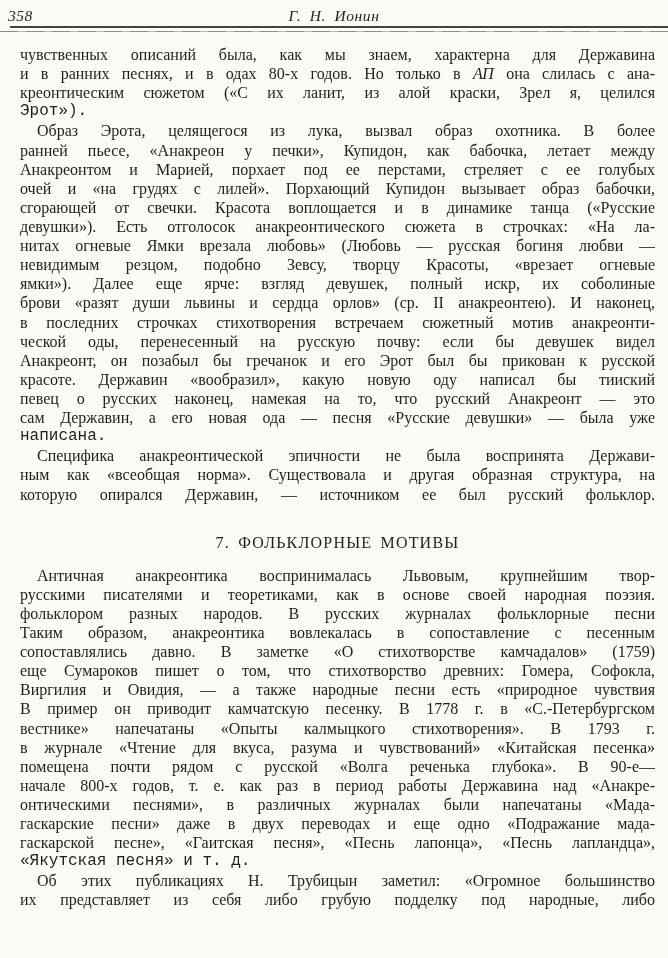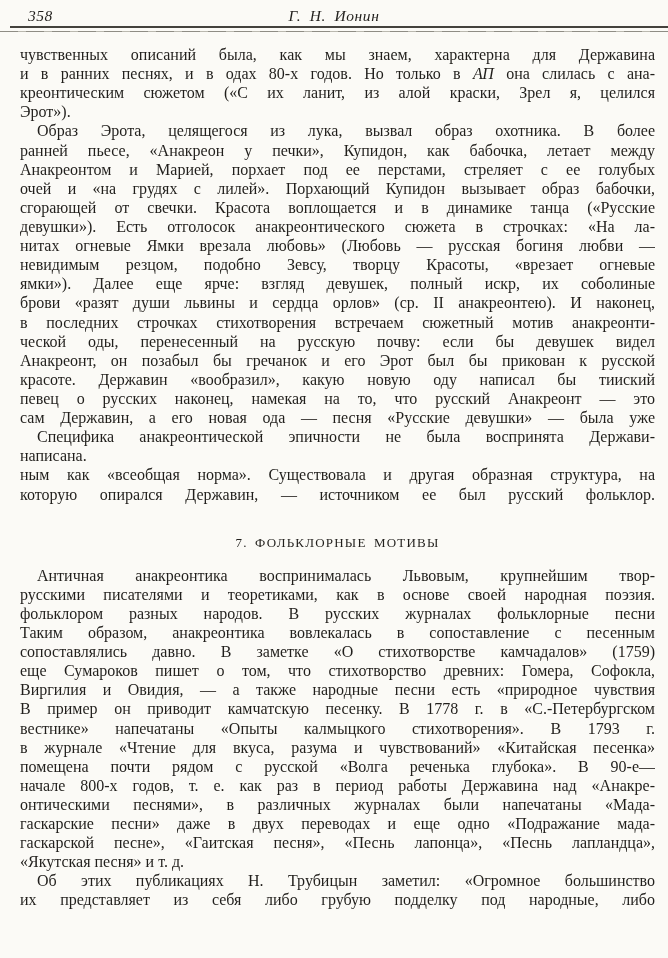--- a/index.html
+++ b/index.html
@@ -15,21 +15,21 @@
   }
   .pagehead {
     position: absolute;
     top: 7px; left: 0; right: 0;
     height: 20px;
     font-style: italic;
     font-size: 15.5px;
   }
   .pagenum {
     position: absolute;
-    left: 28px; top: 0;
+    left: 8px; top: 0;
     letter-spacing: 0.5px;
   }
   .runhead {
     position: absolute;
     left: 0; right: 0; top: 0;
     text-align: center;
     letter-spacing: 0.6px;
     word-spacing: 4px;
   }
   .rule1 {
@@ -52,27 +52,27 @@
   .ln {
     height: 19.12px;
     line-height: 19.12px;
     font-size: 16px;
     text-align: justify;
     overflow: hidden;
     white-space: normal;
   }
   .ln.j { text-align-last: justify; }
   .ln.j::after { content: ""; display: inline-block; width: 100%; }
-  .ln.last { text-align: right; text-align-last: left; }
+  .ln.last { text-align: right; text-align-last: left; font-family: Liberation Mono, monospace; }
   .ln.ind { text-indent: 17px; }
   .it { font-style: italic; }
   .section-heading {
     margin: 29px 0 13px;
     text-align: center;
-    font-size: 13px;
+    font-size: 16px;
     line-height: 20px;
     letter-spacing: 1.2px;
     word-spacing: 3px;
   }
 </style>
 </head>
 <body>
 
 <div class="page" style="--paper: #fbfaf6; --ink: #211f1c;">
   <div class="pagehead">
@@ -95,22 +95,22 @@
       <div class="ln j">нитах огневые Ямки врезала любовь» (Любовь — русская богиня любви —</div>
       <div class="ln j">невидимым резцом, подобно Зевсу, творцу Красоты, «врезает огневые</div>
       <div class="ln j">ямки»). Далее еще ярче: взгляд девушек, полный искр, их соболиные</div>
       <div class="ln j">брови «разят души львины и сердца орлов» (ср. II анакреонтею). И наконец,</div>
       <div class="ln j">в последних строчках стихотворения встречаем сюжетный мотив анакреонти-</div>
       <div class="ln j">ческой оды, перенесенный на русскую почву: если бы девушек видел</div>
       <div class="ln j">Анакреонт, он позабыл бы гречанок и его Эрот был бы прикован к русской</div>
       <div class="ln j">красоте. Державин «вообразил», какую новую оду написал бы тииский</div>
       <div class="ln j">певец о русских наконец, намекая на то, что русский Анакреонт — это</div>
       <div class="ln j">сам Державин, а его новая ода — песня «Русские девушки» — была уже</div>
+      <div class="ln last">написана.</div>
       <div class="ln j ind">Специфика анакреонтической эпичности не была воспринята Держави-</div>
-      <div class="ln last">написана.</div>
       <div class="ln j">ным как «всеобщая норма». Существовала и другая образная структура, на</div>
       <div class="ln j">которую опирался Державин, — источником ее был русский фольклор.</div>
       <div class="section-heading">7. ФОЛЬКЛОРНЫЕ МОТИВЫ</div>
       <div class="ln j ind">Античная анакреонтика воспринималась Львовым, крупнейшим твор-</div>
       <div class="ln j">русскими писателями и теоретиками, как в основе своей народная поэзия.</div>
       <div class="ln j">фольклором разных народов. В русских журналах фольклорные песни</div>
       <div class="ln j">Таким образом, анакреонтика вовлекалась в сопоставление с песенным</div>
       <div class="ln j">сопоставлялись давно. В заметке «О стихотворстве камчадалов» (1759)</div>
       <div class="ln j">еще Сумароков пишет о том, что стихотворство древних: Гомера, Софокла,</div>
       <div class="ln j">Виргилия и Овидия, — а также народные песни есть «природное чувствия</div>

